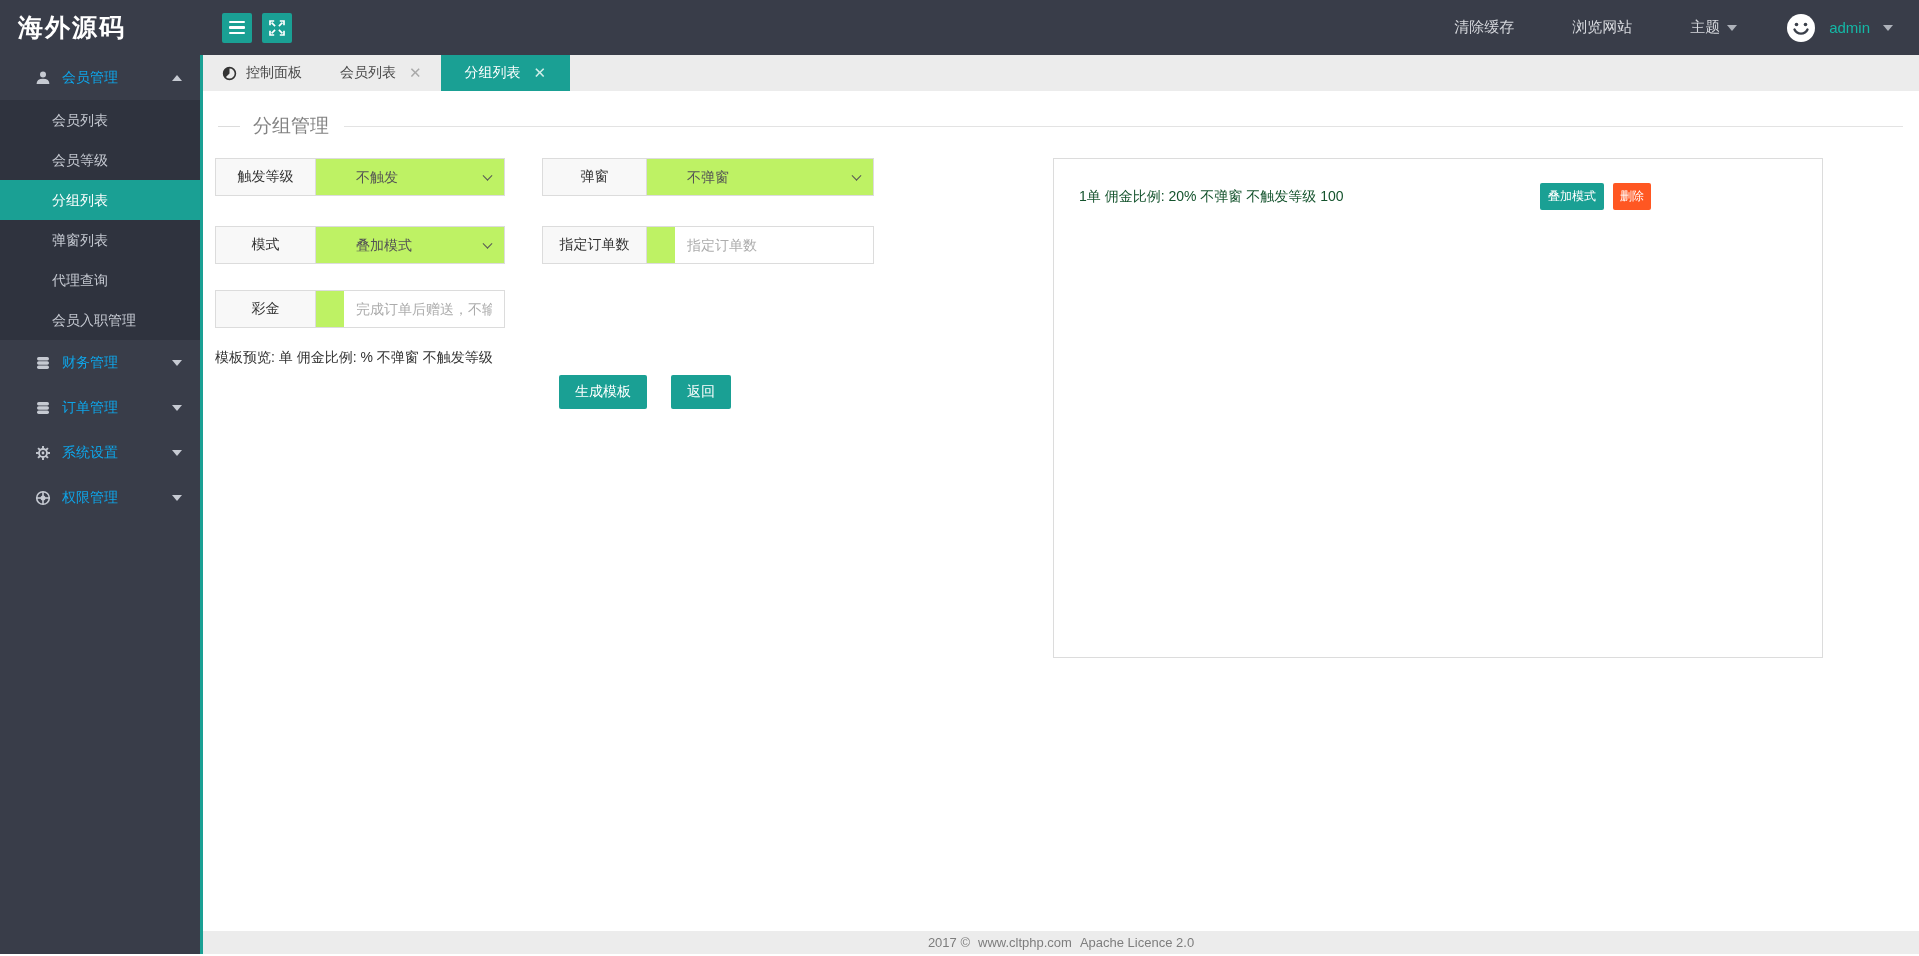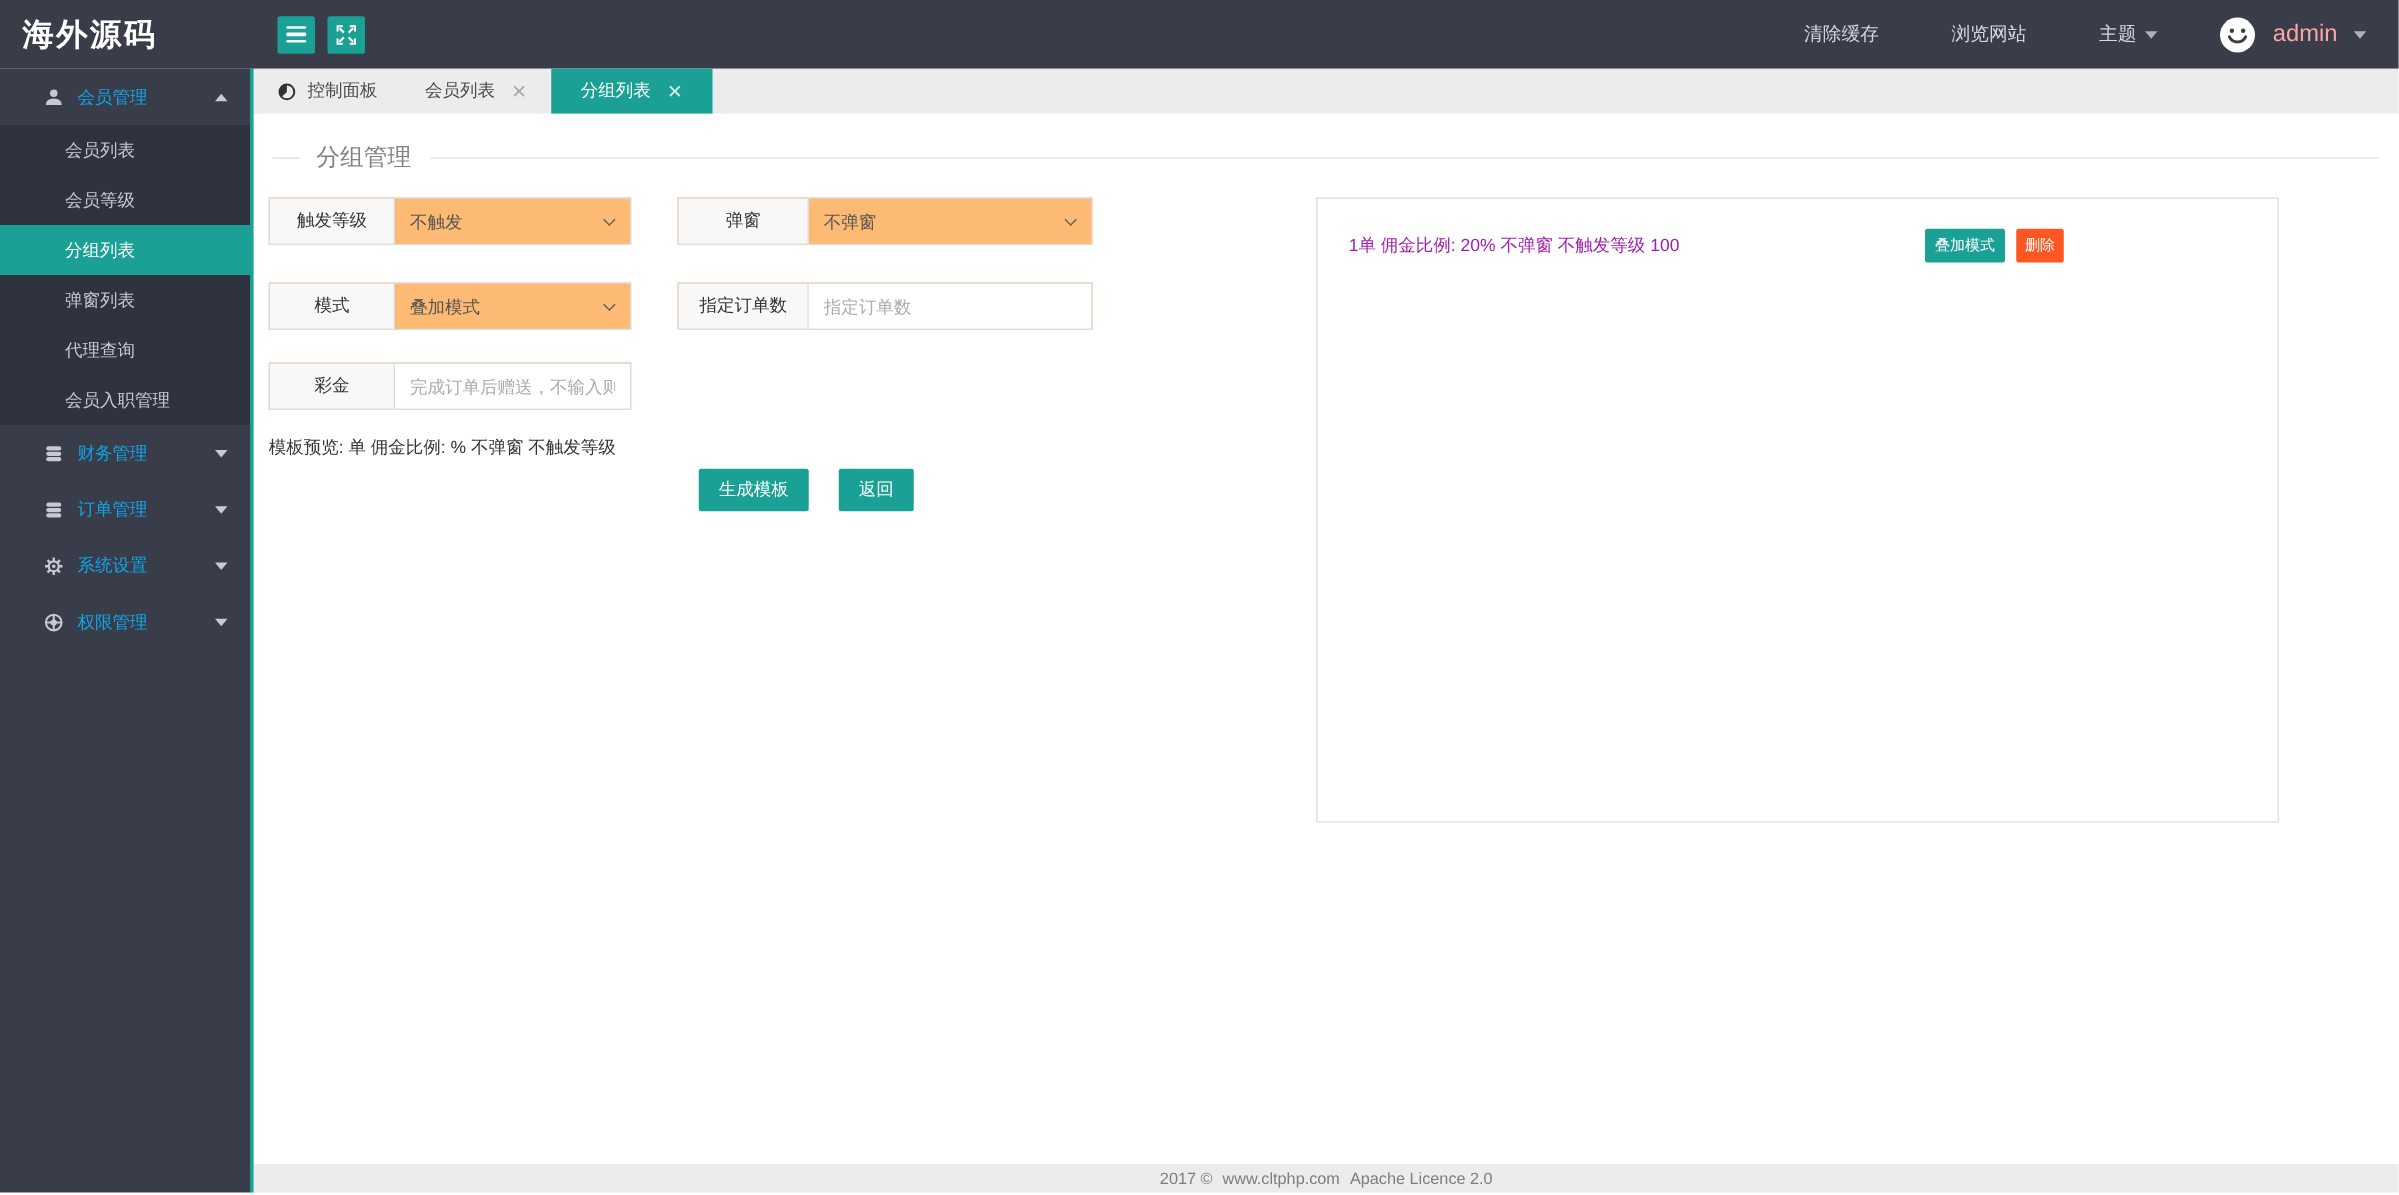--- a/index.html
+++ b/index.html
@@ -45,21 +45,21 @@
   .content { flex:1; background:#fff; position:relative; padding:22px 0 0 12px; }
   .section-title { display:flex; align-items:center; height:26px; margin-bottom:19px; padding-left:3px; }
   .st-dash { width:22px; height:1px; background:#DCDCDC; }
   .st-text { font-size:19px; color:#828282; margin-left:13px; }
   .st-line { flex:1; height:1px; background:#E3E3E3; margin-left:15px; margin-right:16px; }
 
   .form-area { width:700px; }
   .frow { display:flex; margin-bottom:30px; }
   .frow.r2 { margin-bottom:26px; }
   .frow.r3 { margin-bottom:12px; }
-  .fgroup { display:flex; height:38px; border:1px solid #DCDCDC; background:#fdba74; }
+  .fgroup { display:flex; height:38px; border:1px solid #DCDCDC; background:#bef264;gap:28px; }
   .fgroup.c1 { width:290px; }
   .fgroup.c2 { width:332px; margin-left:37px; }
   .flabel { background:#F8F8F8; border-right:1px solid #DCDCDC; display:flex; align-items:center; justify-content:center; font-size:14px; color:#333; }
   .c1 .flabel { width:100px; }
   .c2 .flabel { width:104px; }
   .fctl { flex:1; position:relative; display:flex; }
   .fctl select { width:100%; height:100%; border:none; outline:none; background:transparent;
     appearance:none; -webkit-appearance:none; padding:0 26px 0 12px; font-size:14px; color:#555;
     font-family:"Liberation Sans","DejaVu Sans",sans-serif; cursor:pointer; }
   .sel-arrow { position:absolute; right:13px; top:50%; width:7px; height:7px;
@@ -70,21 +70,21 @@
   .fctl input::placeholder { color:#ACACAC; opacity:1; }
 
   .preview { font-size:14px; color:#333; margin-top:21px; }
   .btn-row { display:flex; gap:24px; margin-left:344px; margin-top:8px; }
   .btn { height:34px; padding:0 16px; background:#1AA094; color:#fff; border:none; border-radius:2px;
     font-size:14px; cursor:pointer; font-family:Liberation Mono, monospace; }
 
   
   .tpl-panel { position:absolute; left:850px; top:67px; width:770px; height:500px; border:1px solid #DCDCDC; background:#fff; }
   .tpl-item { display:flex; align-items:center; justify-content:space-between; width:572px; margin:24px 0 0 25px; }
-  .tpl-text { font-size:14px; color:#a21caf; }
+  .tpl-text { font-size:14px; color:#14532d; }
   .tpl-btns { display:flex; gap:9px; }
   .mini-btn { border:none; border-radius:2px; color:#fff; font-size:12px; padding:5px 8px; cursor:pointer;
     background:#1AA094; font-family:"Liberation Sans","DejaVu Sans",sans-serif; }
   .mini-btn.del { background:#FF5722; padding:5px 7px; }
 
   
   .footer { height:23px; background:#ECECEC; display:flex; align-items:center; justify-content:center;
     font-size:13px; color:#7d7d7d; gap:8px; }
   .footer .site { color:#7d7d7d; text-decoration:none; cursor:pointer; }
 </style>
@@ -129,21 +129,21 @@
     </div>
     <div class="avatar-wrap">
       <span style="display:inline-flex;">
         <svg width="30" height="30" viewBox="0 0 30 30">
           <circle cx="15" cy="15" r="14" fill="#fff"></circle>
           <circle cx="10.5" cy="11.5" r="1.8" fill="#3a3f4a"></circle>
           <circle cx="19.5" cy="11.5" r="1.8" fill="#3a3f4a"></circle>
           <path d="M8.5 16.5 A7.2 7.2 0 0 0 21.5 16.5" fill="none" stroke="#3a3f4a" stroke-width="2.4" stroke-linecap="round"></path>
         </svg>
       </span>
-      <span style="color:#fca5a5;font-size:19px;">admin</span>
+      <span style="color:#14b8a6;font-size:15px;">admin</span>
       <span class="caret"></span>
     </div>
   </div>
 </div>
 
 <div class="body">
 
   <div class="sidebar">
     <div class="mitem">
       <span class="micon">

